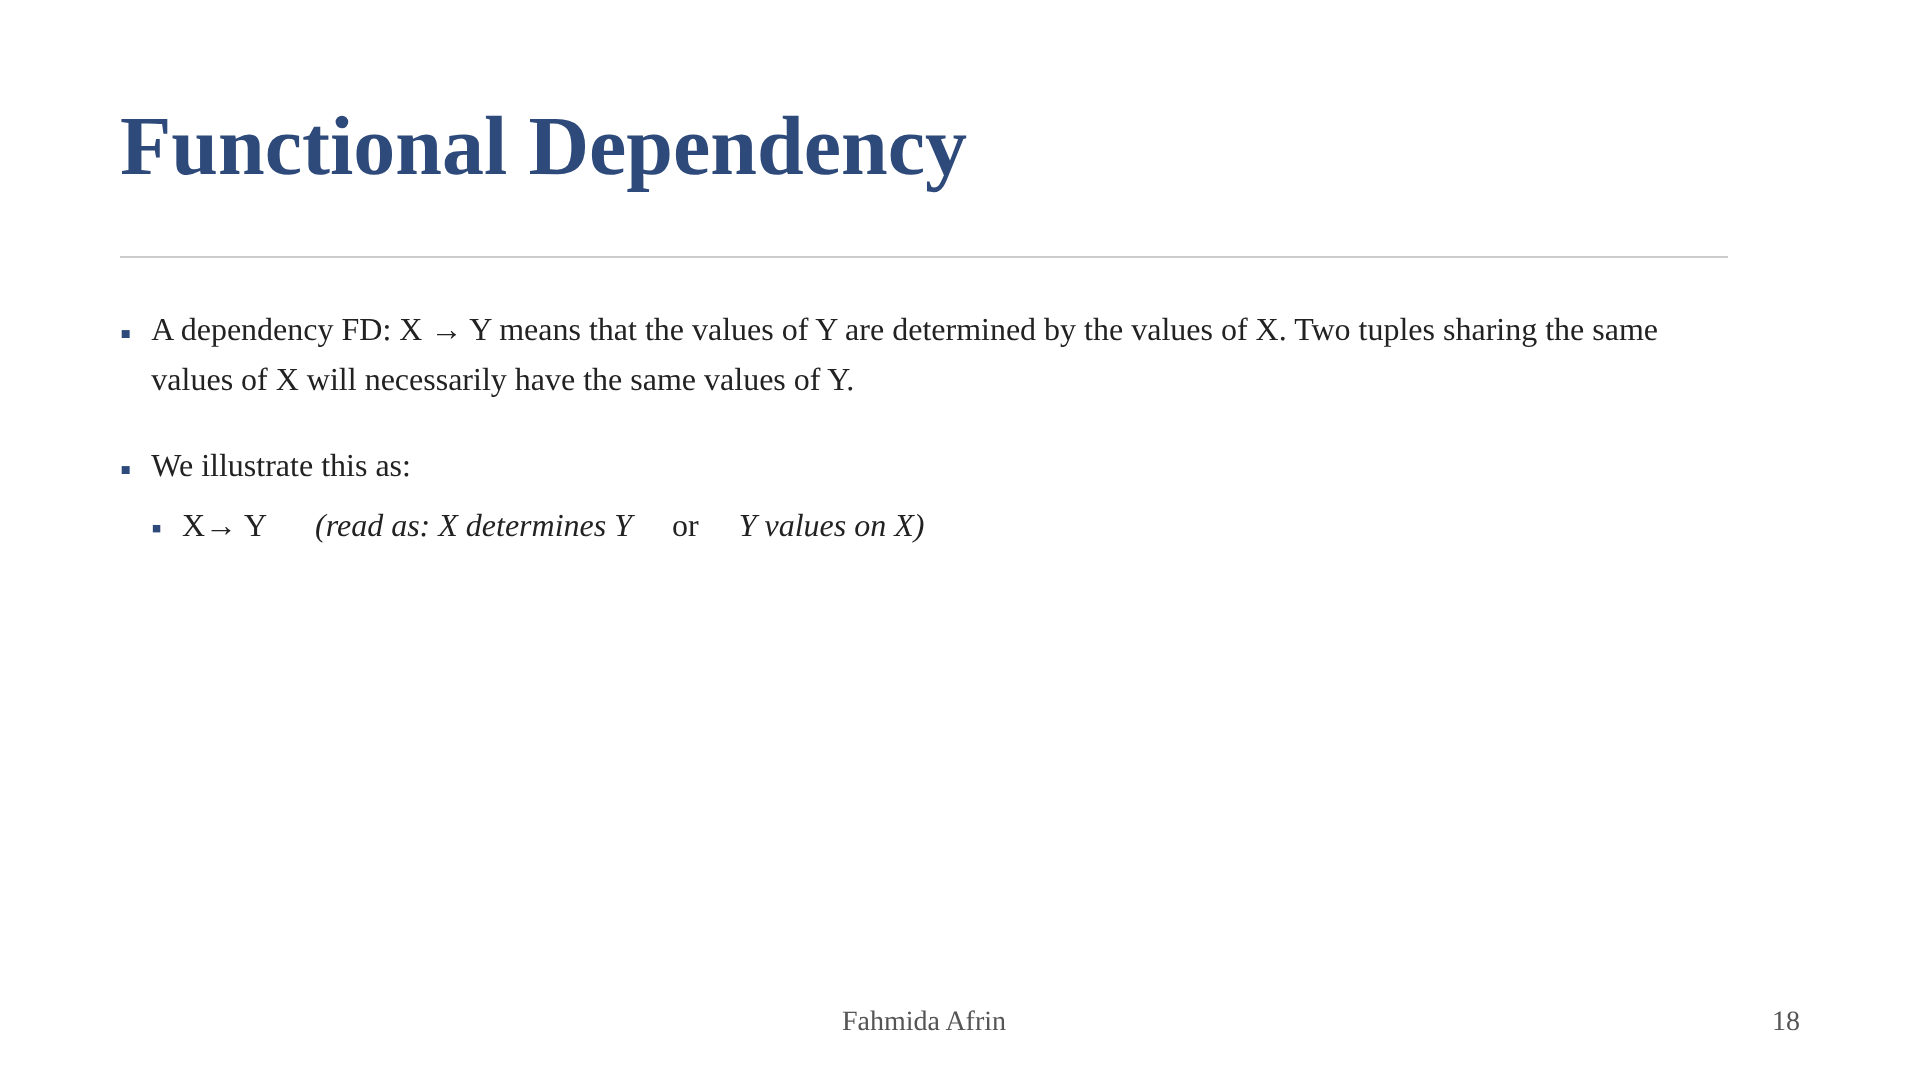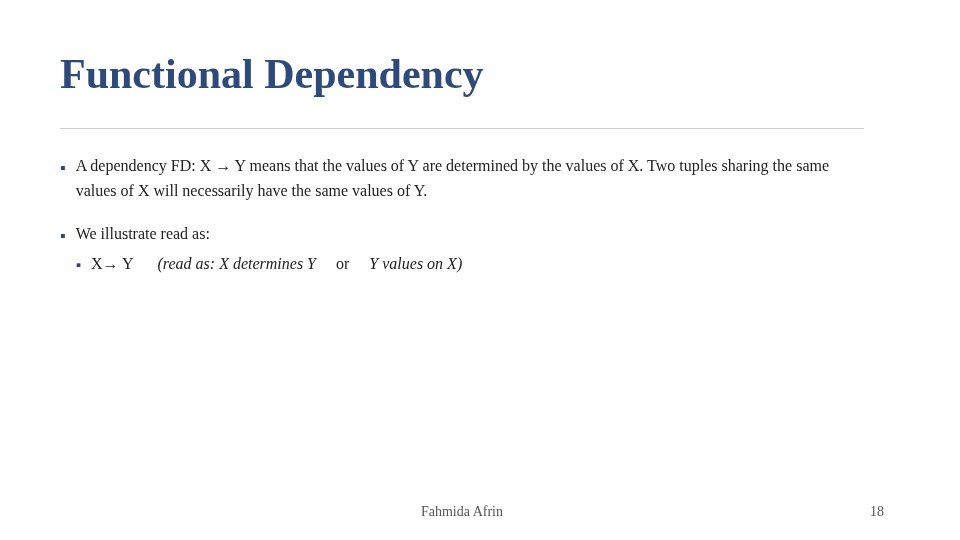--- a/index.html
+++ b/index.html
@@ -101,21 +101,21 @@
 
     .footer-name {
       font-size: 14px;
       color: #555555;
       font-family: 'Georgia', serif;
     }
 
     .page-number {
       position: absolute;
       bottom: 20px;
-      right: 40px;
+      right: 24px;
       font-size: 14px;
       color: #555555;
       font-family: 'Georgia', serif;
     }
 
     .divider {
       width: 100%;
       height: 1px;
       background: #cccccc;
       margin-bottom: 25px;
@@ -135,21 +135,21 @@
     <div class="bullet-item">
       <span class="bullet-icon">▪</span>
       <span class="bullet-text">
         A dependency FD: X → Y means that the values of Y are determined by the values of X. Two tuples sharing the same values of X will necessarily have the same values of Y.
       </span>
     </div>
 
     <div class="bullet-item">
       <span class="bullet-icon">▪</span>
       <span class="bullet-text">
-        <span>We illustrate read as:</span>
+        <span>We illustrate this as:</span>
         <div class="sub-bullet-area">
           <div class="sub-bullet-item">
             <span class="bullet-icon">▪</span>
             <span class="bullet-text">
               <span class="arrow-text">X→ Y</span>
               &nbsp;&nbsp;&nbsp;&nbsp;
               <span class="italic-text">(read as: X determines Y</span>
               &nbsp;&nbsp;&nbsp;&nbsp;<span>or</span>&nbsp;&nbsp;&nbsp;&nbsp;
               <span class="italic-text">Y values on X)</span>
             </span>

